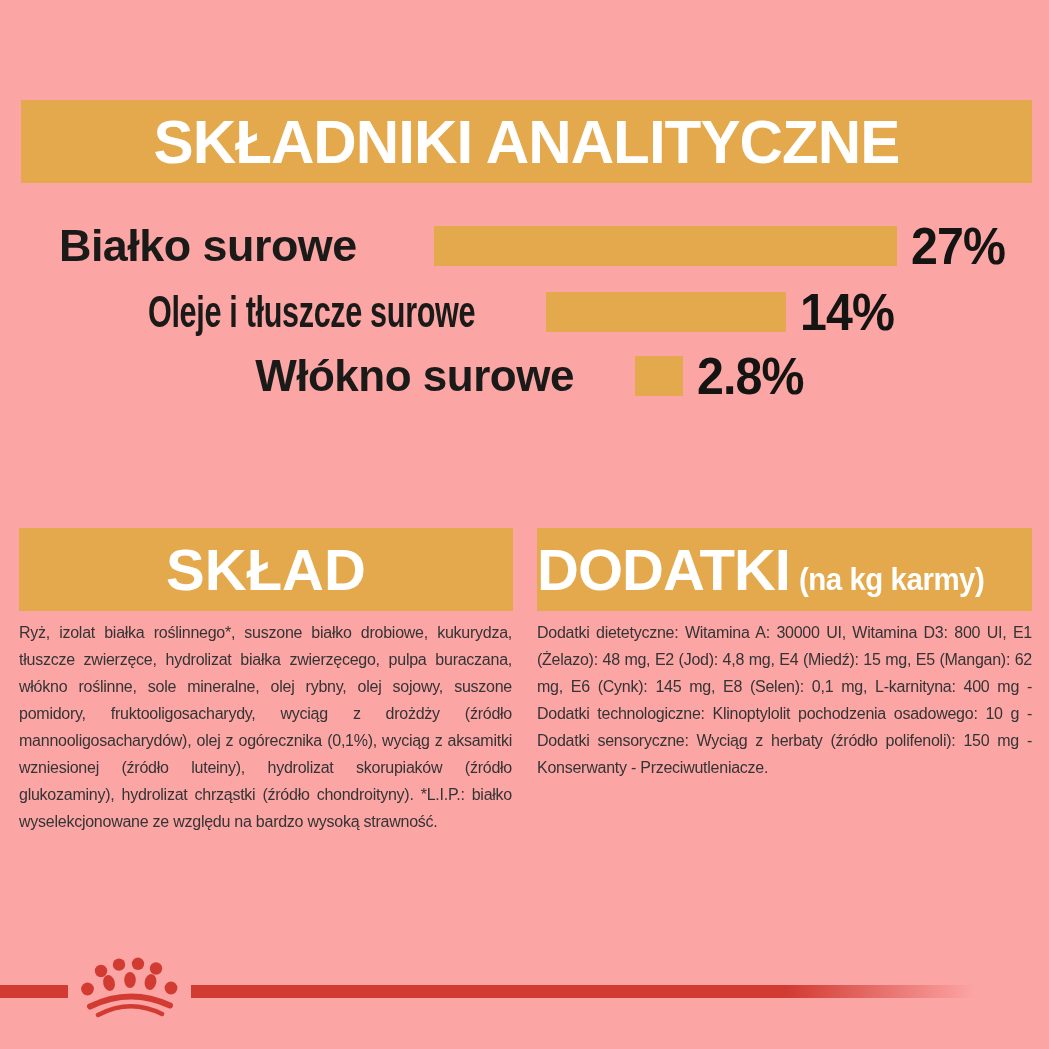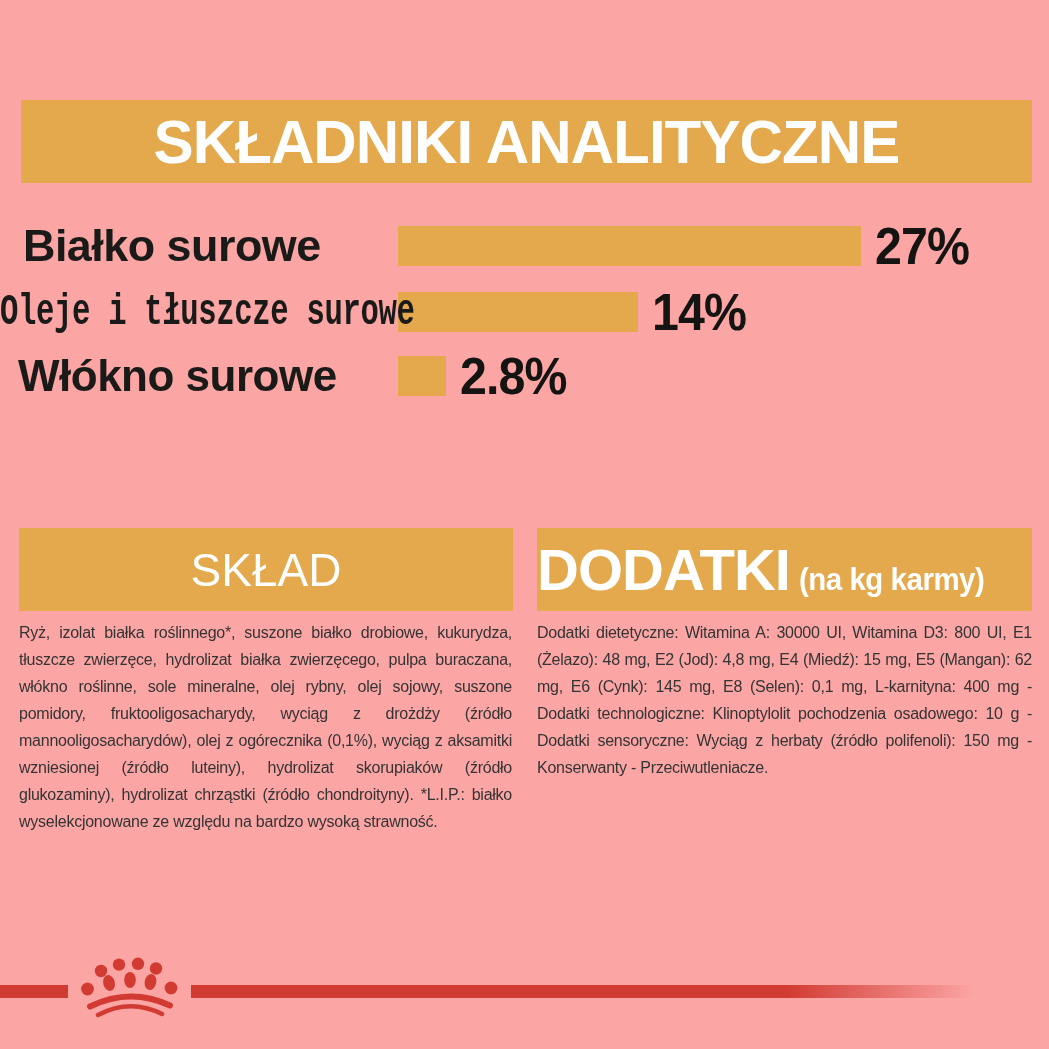--- a/index.html
+++ b/index.html
@@ -8,40 +8,40 @@
     font-family:"Liberation Sans",sans-serif;overflow:hidden;
   }
   
   .goldbar{position:absolute;background:#E4A94C;display:flex;align-items:center;justify-content:center;}
   #analytics-header{left:21px;top:100px;width:1011px;height:83px;}
   #analytics-header .bar-title{
     color:#fff;font-weight:bold;font-size:62px;letter-spacing:-1px;white-space:nowrap;
     transform:scaleX(0.97);transform-origin:center;
   }
   #sklad-header{left:19px;top:528px;width:494px;height:83px;}
-  #sklad-header .bar-title{color:#fff;font-weight:normal;font-size:46px;letter-spacing:0;}
+  #sklad-header .bar-title{color:#fff;font-weight:bold;font-size:58px;letter-spacing:0;}
   #dodatki-header{left:537px;top:528px;width:495px;height:83px;justify-content:flex-start;}
   #dodatki-header .title-wrap{display:flex;align-items:baseline;white-space:nowrap;}
   #dodatki-header .bar-title{color:#fff;font-weight:bold;font-size:58px;letter-spacing:-1px;}
   #dodatki-header .bar-title-suffix{
     color:#fff;font-weight:bold;font-size:31px;margin-left:9px;letter-spacing:-0.5px;
     display:inline-block;transform:scaleX(0.95);transform-origin:left;
   }
   
-  .chart-row{position:absolute;left:0;width:1049px;height:40px;display:flex;align-items:center;}
+  .chart-row{position:absolute;left:0;width:1049px;height:40px;display:flex;align-items:center;justify-content:center;}
   #chart-row-0{top:226px;}
   #chart-row-1{top:292px;}
   #chart-row-2{top:356px;}
   .chart-label-box{width:398px;flex:0 0 398px;}
   .chart-label{
     display:inline-block;font-weight:bold;font-size:44px;color:#1A1A18;white-space:nowrap;
     transform-origin:left center;letter-spacing:-0.5px;
   }
   #chart-row-0 .chart-label-box{padding-left:23px;box-sizing:border-box;}
-  #chart-row-1 .chart-label-box{box-sizing:border-box;font-family:Liberation Mono, monospace;}
+  #chart-row-1 .chart-label-box{box-sizing:border-box;}
   #chart-row-2 .chart-label-box{padding-left:18px;box-sizing:border-box;}
   #chart-row-0 .chart-label{transform:scaleX(1.02);}
   #chart-row-1 .chart-label{transform:scaleX(0.68);font-size:45px;}
   #chart-row-2 .chart-label{transform:scaleX(1.0);}
   .chart-bar{height:40px;background:#E4A94C;}
   .chart-value{
     font-weight:bold;font-size:52px;color:#141412;margin-left:14px;white-space:nowrap;
     display:inline-block;transform:scaleX(0.93);transform-origin:left center;letter-spacing:-1px;
   }
   

